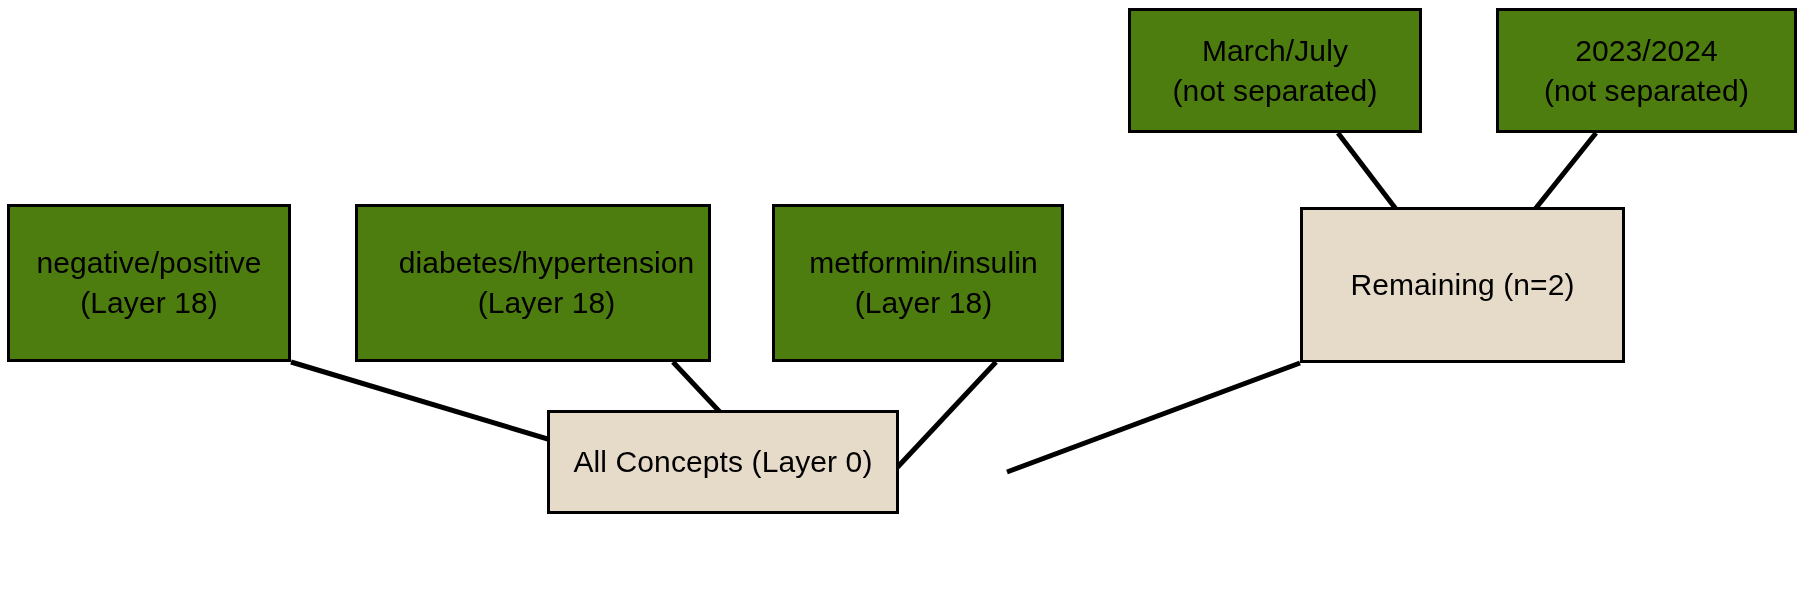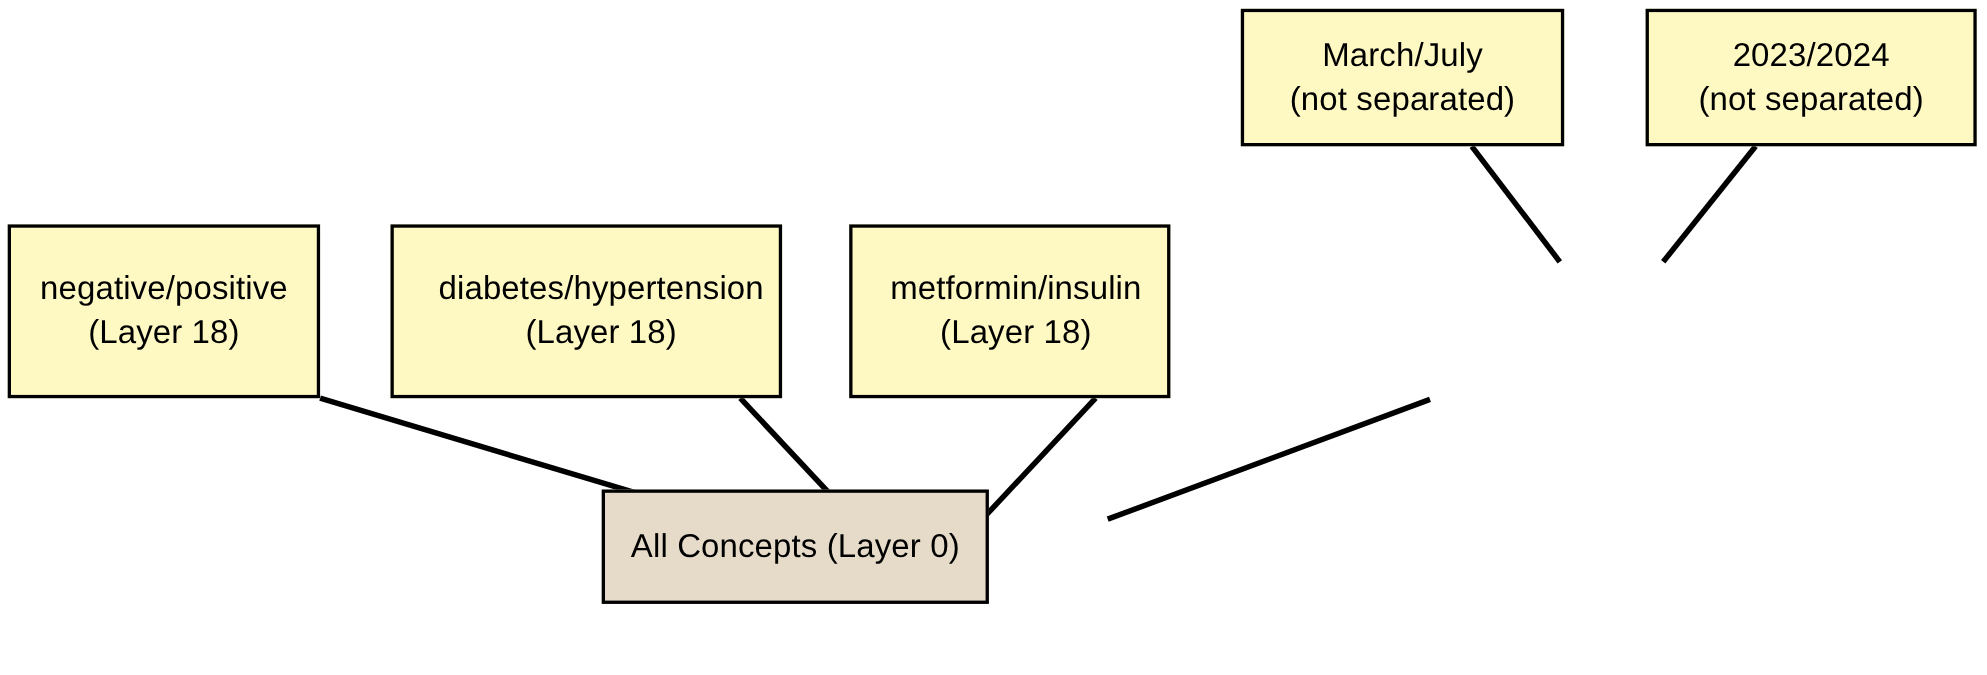--- a/index.html
+++ b/index.html
@@ -37,26 +37,25 @@
     justify-content: center;
     text-align: center;
     color: #000000;
     font-size: 30px;
     line-height: 1.32;
     letter-spacing: 0.1px;
     white-space: pre-line;
     font-family: "Liberation Sans", sans-serif;
   }
   .node-leaf {
-    background: #fef9c3;
+    background: #4d7c0f;
     text-align: center;
   }
   .node-root {
     background: #e6dbc9;
-    margin-top: 35px;
   }
   .node-remaining {
     background: #e6dbc9;
   }
 </style>
 </head>
 <body>
 
 <div id="diagram-root">
 
@@ -79,16 +78,17 @@
 
   <div class="node node-leaf" style="left:7px; top:204px; width:284px; height:158px;">negative/positive
 (Layer 18)</div>
 
   <div class="node node-leaf" style="left:355px; top:204px; width:356px; height:158px;padding-left:27px;">diabetes/hypertension
 (Layer 18)</div>
 
   <div class="node node-leaf" style="left:772px; top:204px; width:292px; height:158px;padding-left:11px;">metformin/insulin
 (Layer 18)</div>
 
+  <div class="node node-remaining" style="left:1300px; top:207px; width:325px; height:156px;">Remaining (n=2)</div>
 
   <div class="node node-root" style="left:547px; top:410px; width:352px; height:104px;">All Concepts (Layer 0)</div>
 
 </div>
 
 </body></html>

